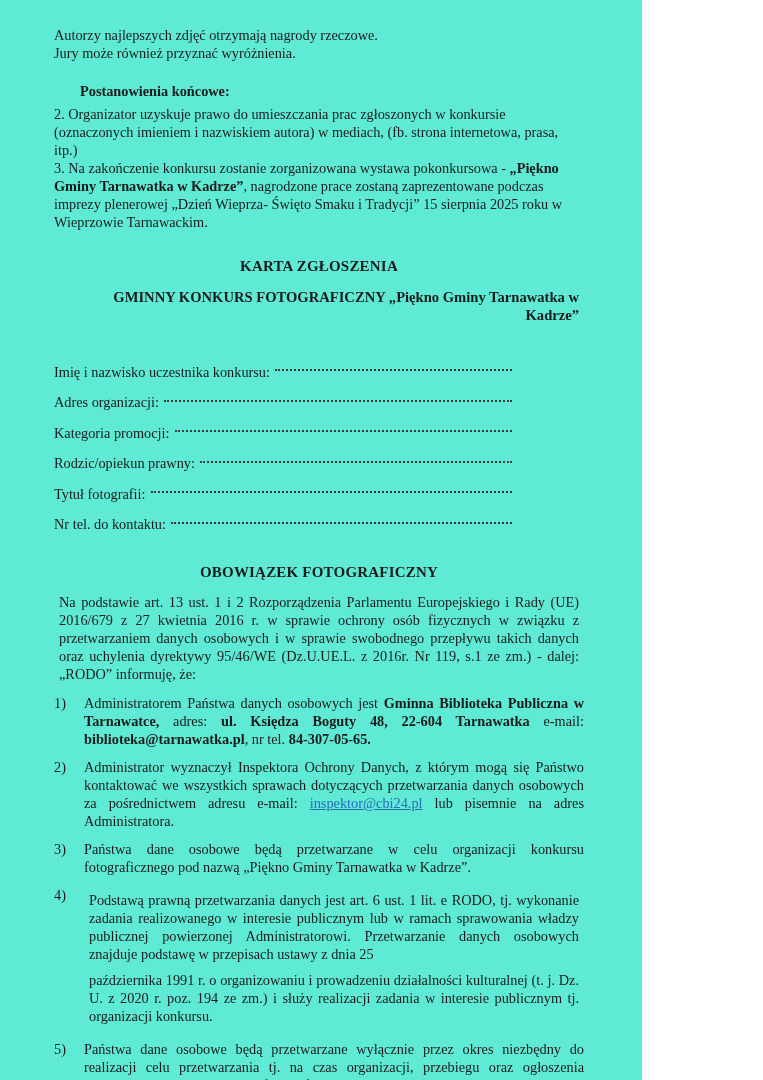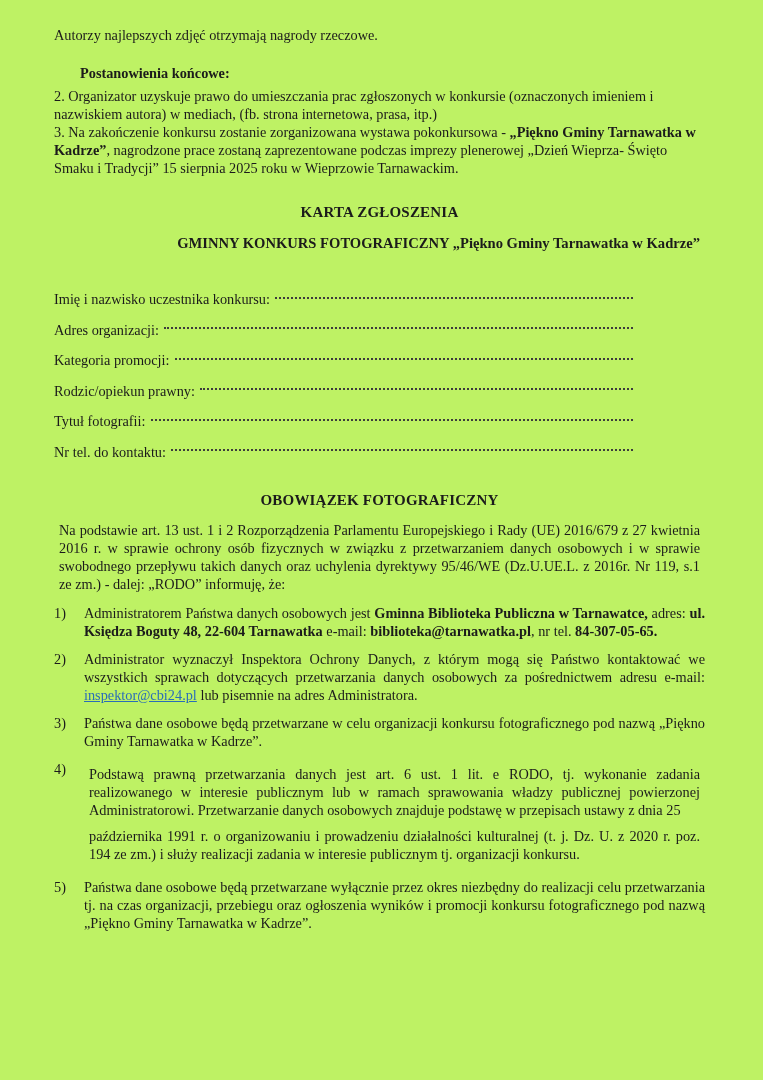--- a/index.html
+++ b/index.html
@@ -2,25 +2,25 @@
 <html lang="pl"><head>
 <meta charset="utf-8">
 <style>
   html, body {
     margin: 0;
     padding: 0;
     background: #ffffff;
   }
   .page {
     position: relative;
-    width: 763px;
+    width: 642px;
     height: 1080px;
     box-sizing: border-box;
     padding: 26px 58px 0 54px;
-    background: #bef264;
+    background: #5eead4;
     font-family: "Liberation Serif", "DejaVu Serif", serif;
     font-size: 14.3px;
     line-height: 1.26;
     color: #1b1b1b;
     overflow: hidden;
   }
   p { margin: 5px; }
   .bold { font-weight: 700; }
 
   .final-heading {
@@ -90,20 +90,21 @@
     cursor: pointer;
   }
 </style>
 </head>
 <body>
 
 <div class="page">
 
   <p class="provision">
     <span>Autorzy najlepszych zdjęć otrzymają nagrody rzeczowe.</span><br>
+    <span>Jury może również przyznać wyróżnienia.</span>
   </p>
 
   <p class="final-heading">Postanowienia końcowe:</p>
 
   <p class="provision">2. Organizator uzyskuje prawo do umieszczania prac zgłoszonych w konkursie (oznaczonych imieniem i nazwiskiem autora) w mediach, (fb. strona internetowa, prasa, itp.)</p>
   <p class="provision">
     <span>3. Na zakończenie konkursu zostanie zorganizowana wystawa pokonkursowa - </span><span class="bold">„Piękno Gminy Tarnawatka w Kadrze”</span><span>, nagrodzone prace zostaną zaprezentowane podczas imprezy plenerowej „Dzień Wieprza- Święto Smaku i Tradycji” 15 sierpnia 2025 roku w Wieprzowie Tarnawackim.</span>
   </p>
 
   <p class="karta-title">KARTA ZGŁOSZENIA</p>

